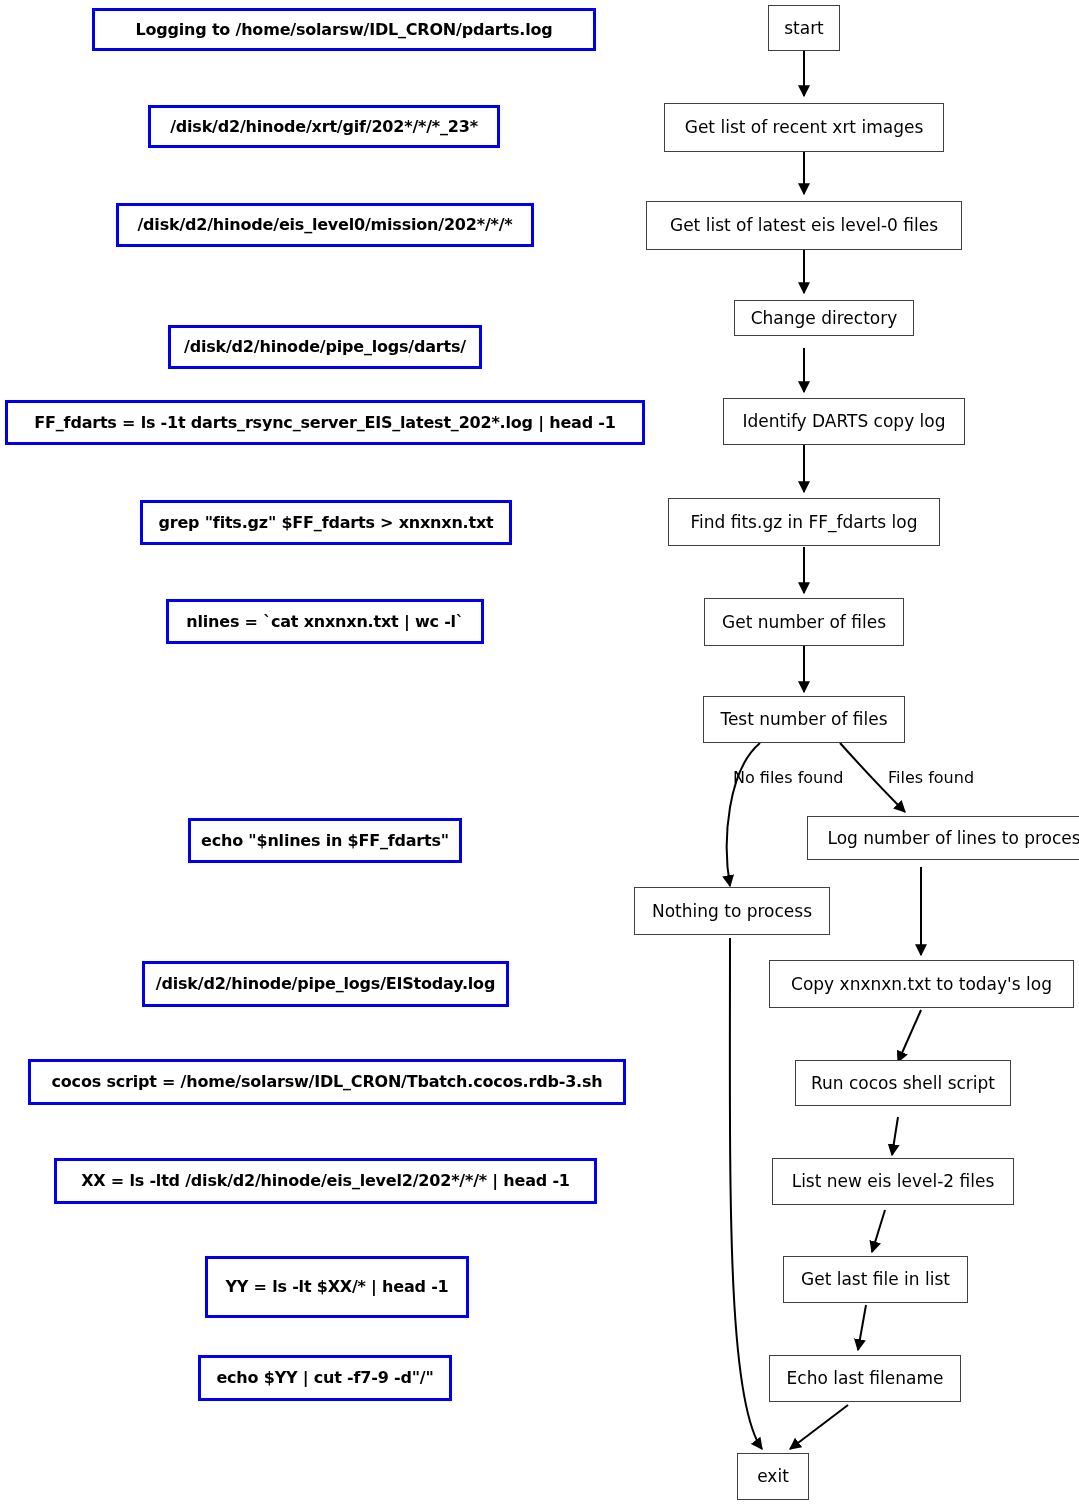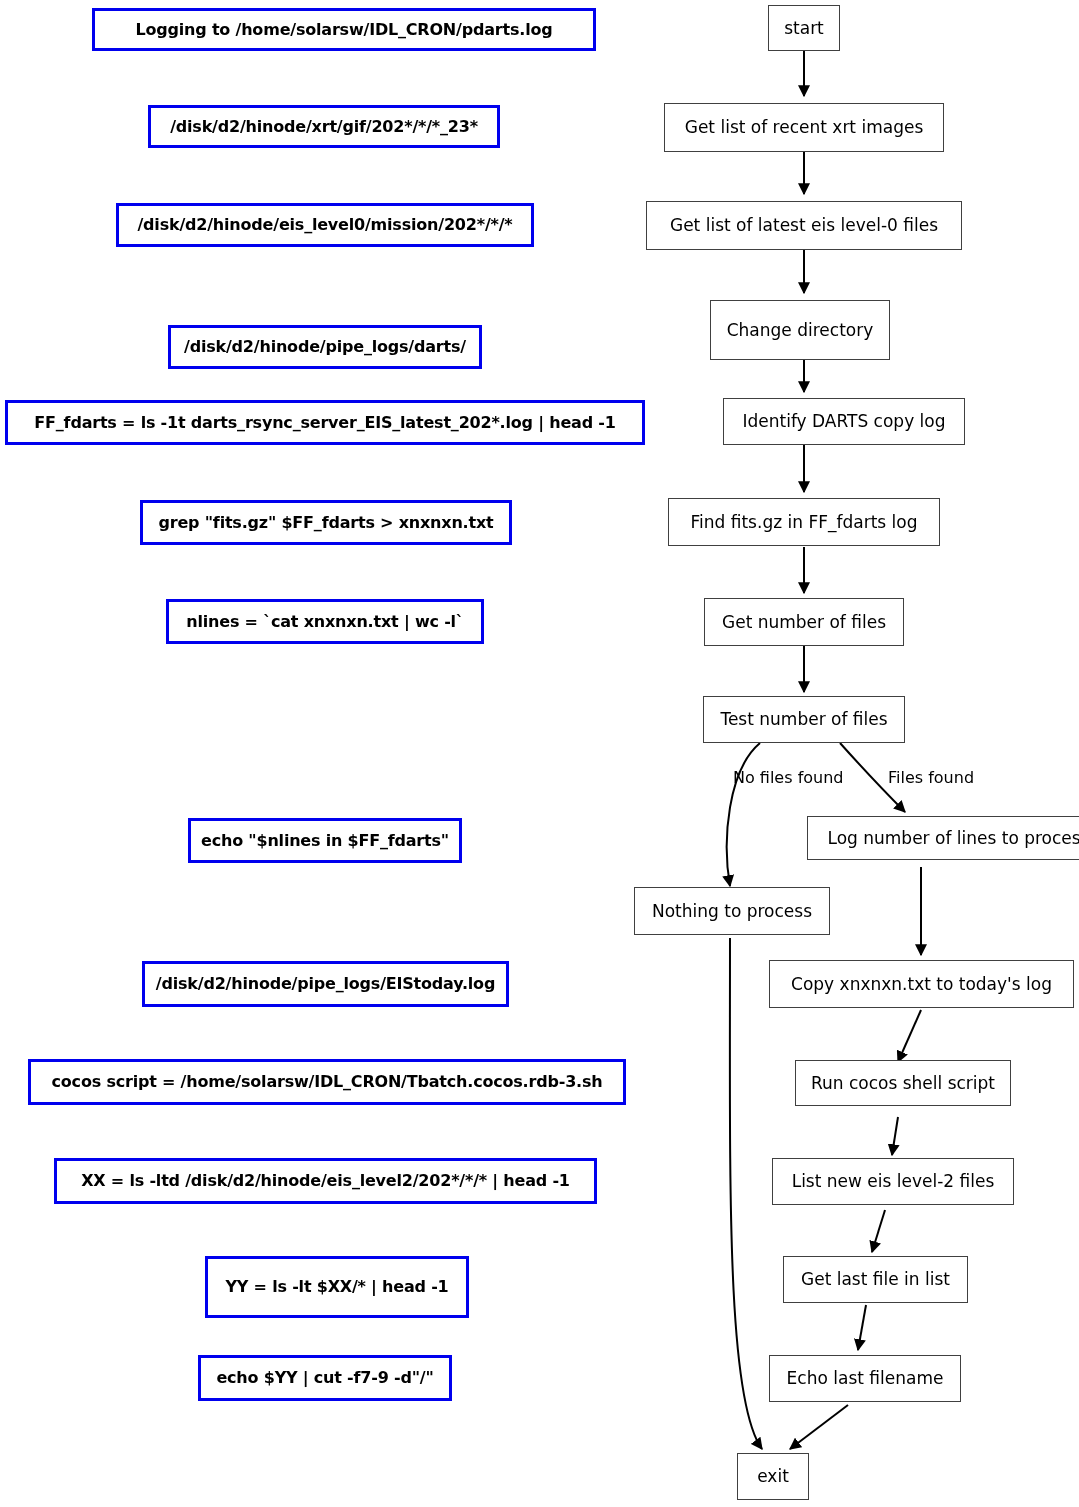--- a/index.html
+++ b/index.html
@@ -147,21 +147,21 @@
   </div>
 
   <div class="node proc" style="left:664px; top:103px;  width:280px; height:49px;">
     <span>Get list of recent xrt images</span>
   </div>
 
   <div class="node proc" style="left:646px; top:201px;  width:316px; height:49px;">
     <span>Get list of latest eis level-0 files</span>
   </div>
 
-  <div class="node proc" style="left:710px; top:300px;  width:180px; height:60px;">
+  <div class="node proc" style="left:734px; top:300px;  width:180px; height:36px;">
     <span>Change directory</span>
   </div>
 
   <div class="node proc" style="left:683px; top:398px;  width:242px; height:47px;margin-left:40px;">
     <span>Identify DARTS copy log</span>
   </div>
 
   <div class="node proc" style="left:668px; top:498px;  width:272px; height:48px;">
     <span>Find fits.gz in FF_fdarts log</span>
   </div>

